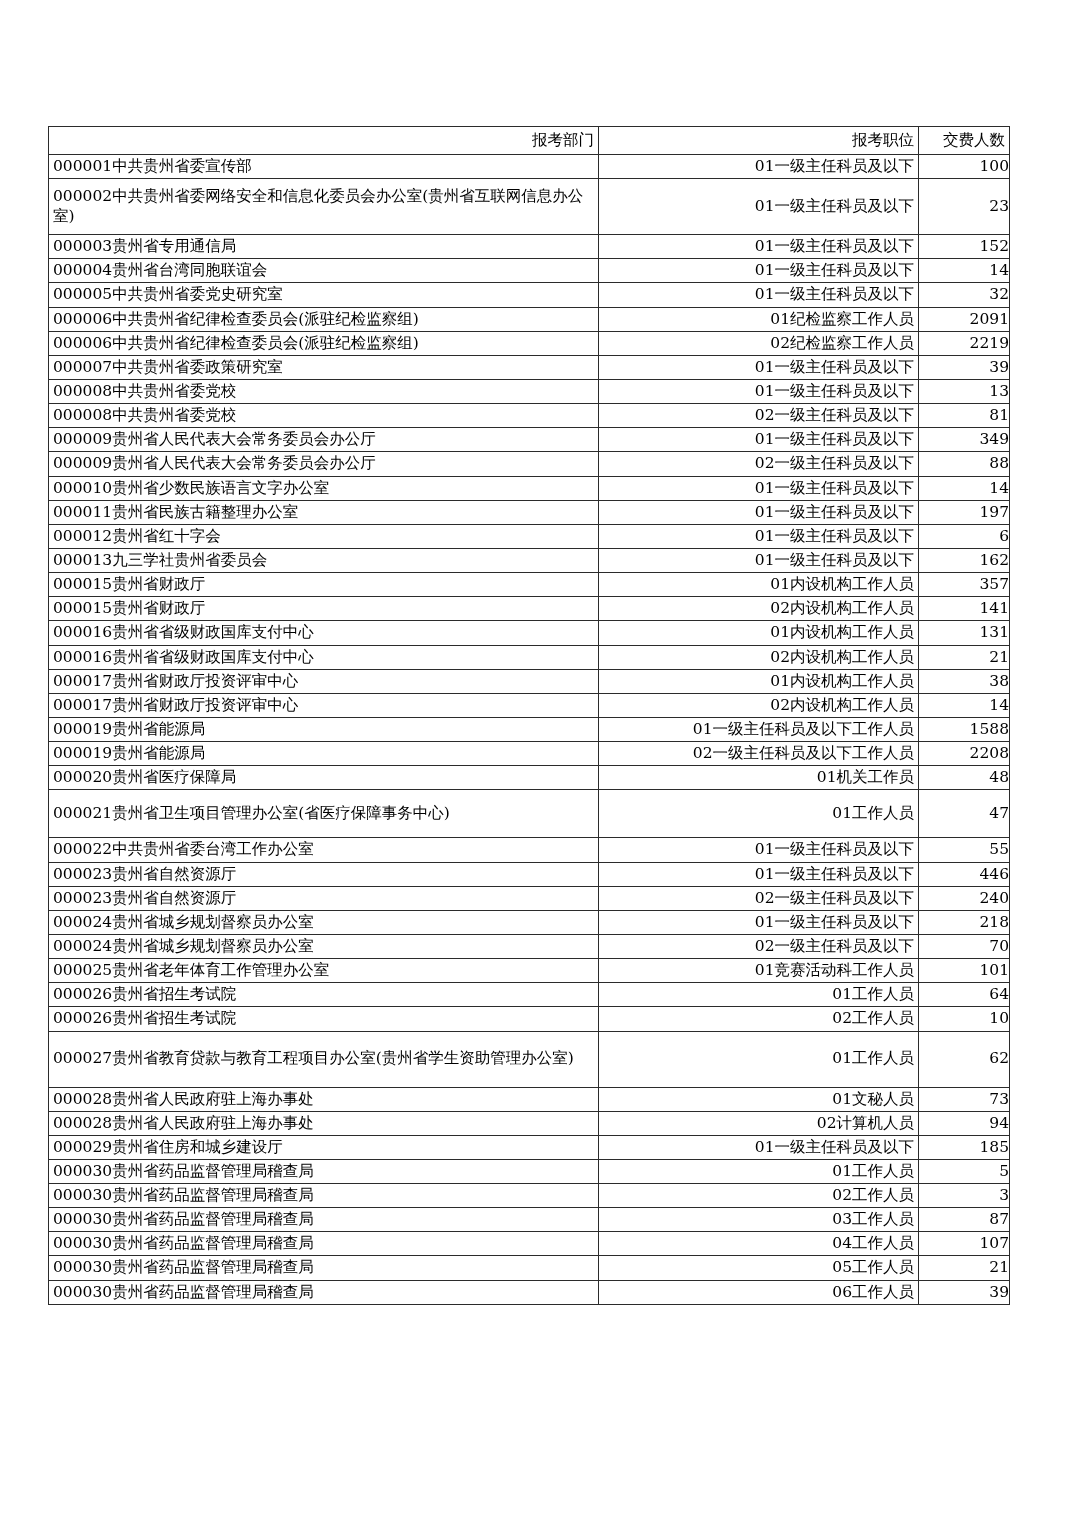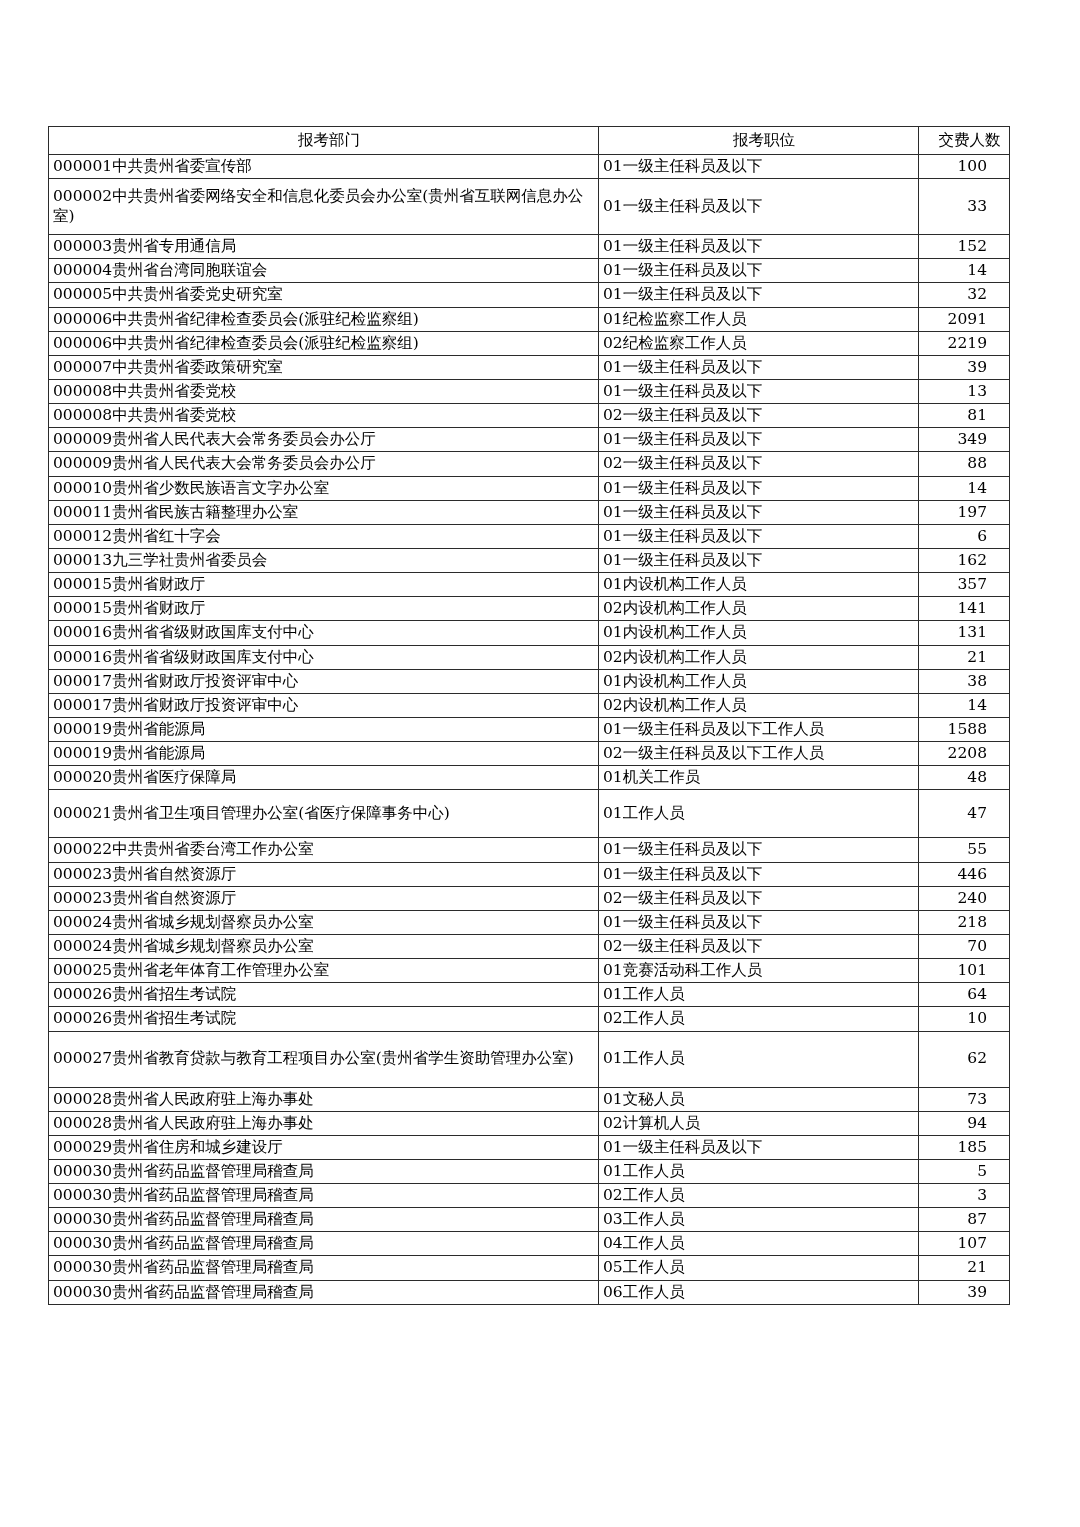--- a/index.html
+++ b/index.html
@@ -40,33 +40,33 @@
   table.reg-table th,
   table.reg-table td {
     border: 1px solid #2b2b2b;
     padding: 1px 4px 2px 4px;
     vertical-align: middle;
     font-weight: normal;
     word-break: break-all;
     white-space: normal;
   }
   table.reg-table thead th {
-    text-align: center;
+    text-align: right;
     height: 24px;
     padding-left: 15px;
   }
   table.reg-table td.dept {
     text-align: left;
   }
   table.reg-table td.pos {
-    text-align: left;
+    text-align: right;
   }
   table.reg-table td.count {
     text-align: right;
-    padding-right: 22px;
+    padding-right: 0;
   }
   table.reg-table tbody tr { height: 24px; }
   table.reg-table tbody tr.tall { height: 56px; }
   table.reg-table tbody tr.pad  { height: 48px; }
 </style>
 </head>
 <body>
 
 <div class="page">
   <div class="table-wrap">
@@ -85,21 +85,21 @@
       </thead>
       <tbody id="table-body">
           <tr>
             <td class="dept">000001中共贵州省委宣传部</td>
             <td class="pos">01一级主任科员及以下</td>
             <td class="count">100</td>
           </tr>
           <tr class="tall">
             <td class="dept">000002中共贵州省委网络安全和信息化委员会办公室(贵州省互联网信息办公室)</td>
             <td class="pos">01一级主任科员及以下</td>
-            <td class="count">33</td>
+            <td class="count">23</td>
           </tr>
           <tr>
             <td class="dept">000003贵州省专用通信局</td>
             <td class="pos">01一级主任科员及以下</td>
             <td class="count">152</td>
           </tr>
           <tr>
             <td class="dept">000004贵州省台湾同胞联谊会</td>
             <td class="pos">01一级主任科员及以下</td>
             <td class="count">14</td>

